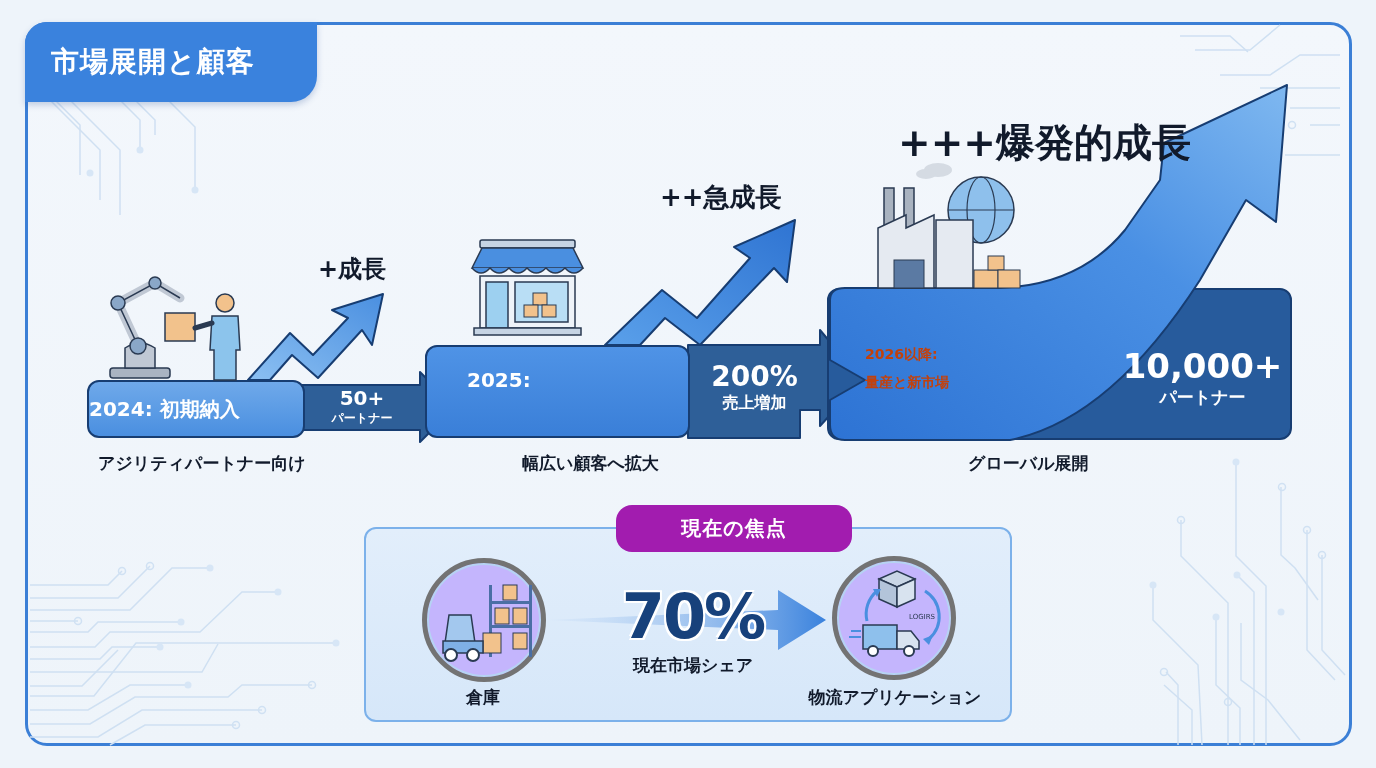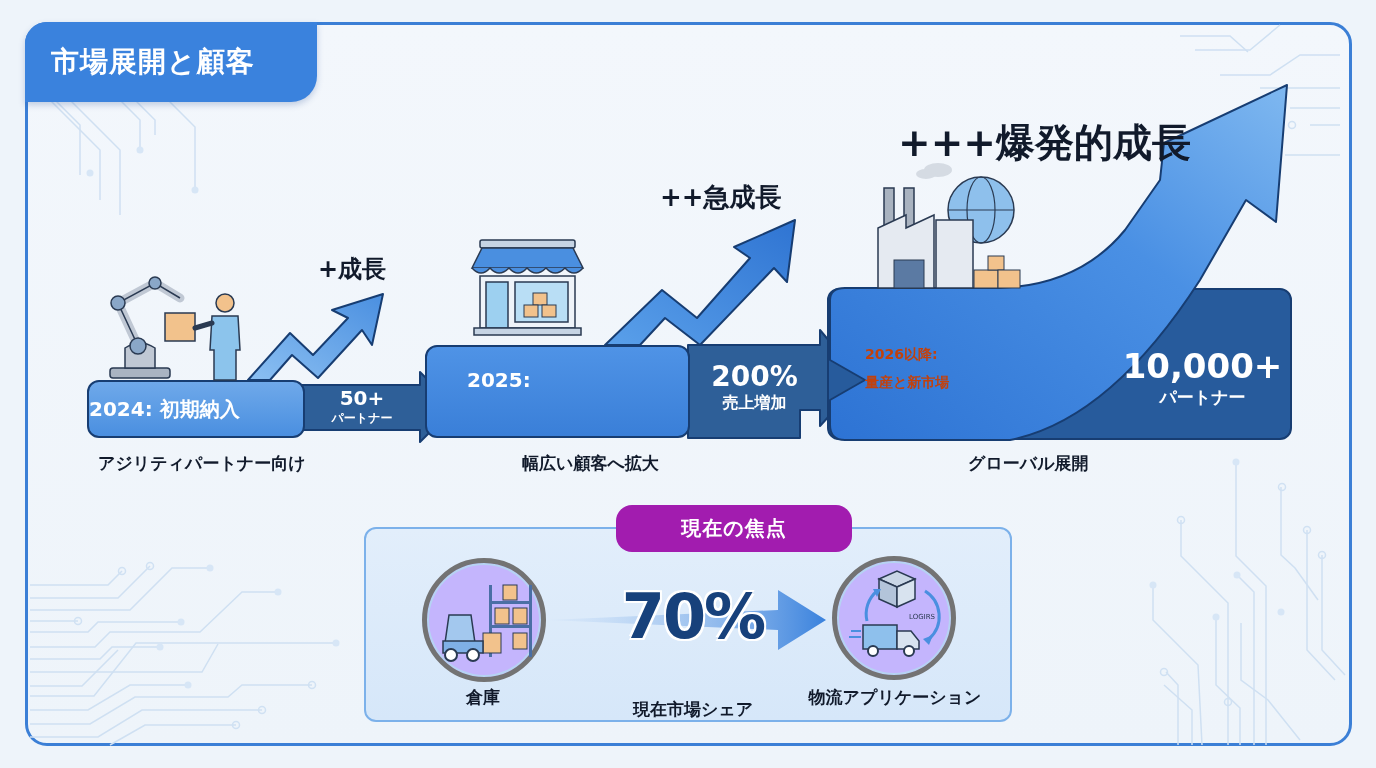--- a/index.html
+++ b/index.html
@@ -57,21 +57,21 @@
       position: absolute; width: 124px; height: 124px; border-radius: 50%;
       border: 5px solid #737373; background: #c4b5fd;
       box-shadow: 0 0 0 2px #b6d3f3 inset;
     }
     .big-pct {
       position: absolute; left: 598px; top: 580px; width: 190px; text-align: center;
       font-size: 62px; font-weight: bold; color: #17417b;
       text-shadow: 0 0 0 #fff, 2px 2px 0 #ffffff, -2px -2px 0 #ffffff, 2px -2px 0 #ffffff, -2px 2px 0 #ffffff;
       letter-spacing: -2px;
     }
-    .share-label { position: absolute; left: 598px; top: 654px; width: 190px; text-align: center; font-size: 17px; font-weight: bold; margin-top: 44px; }
+    .share-label { position: absolute; left: 598px; top: 654px; width: 190px; text-align: center; font-size: 17px; font-weight: bold; }
     .focus-cap { position: absolute; font-size: 17px; font-weight: bold; text-align: center; }
   </style>
 </head>
 <body>
 
 <div class="frame"></div>
 
 <svg class="circuits" viewBox="0 0 1376 768">
   <g stroke="#cfe0f2" stroke-width="1.5" fill="none">
     <path d="M30 95 L50 95 L80 125 L80 175"></path>

